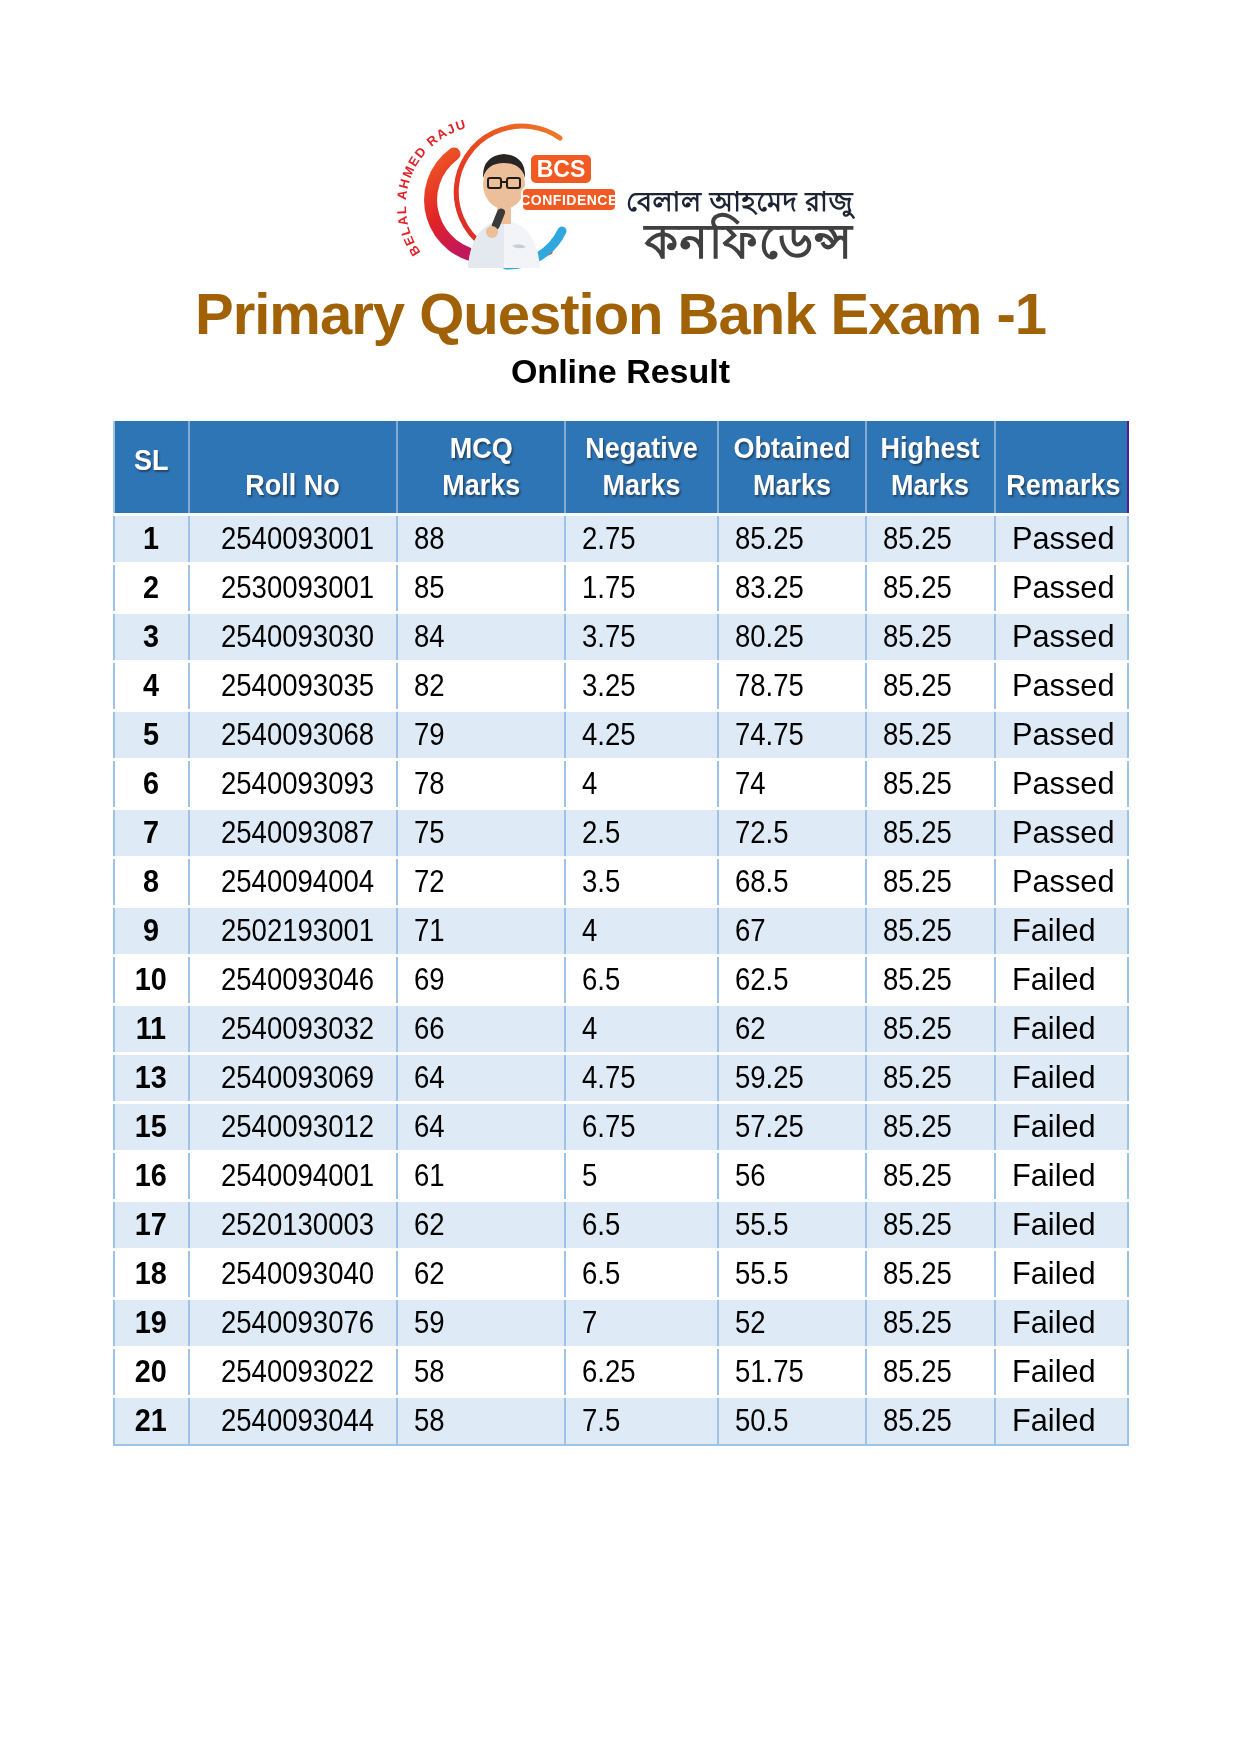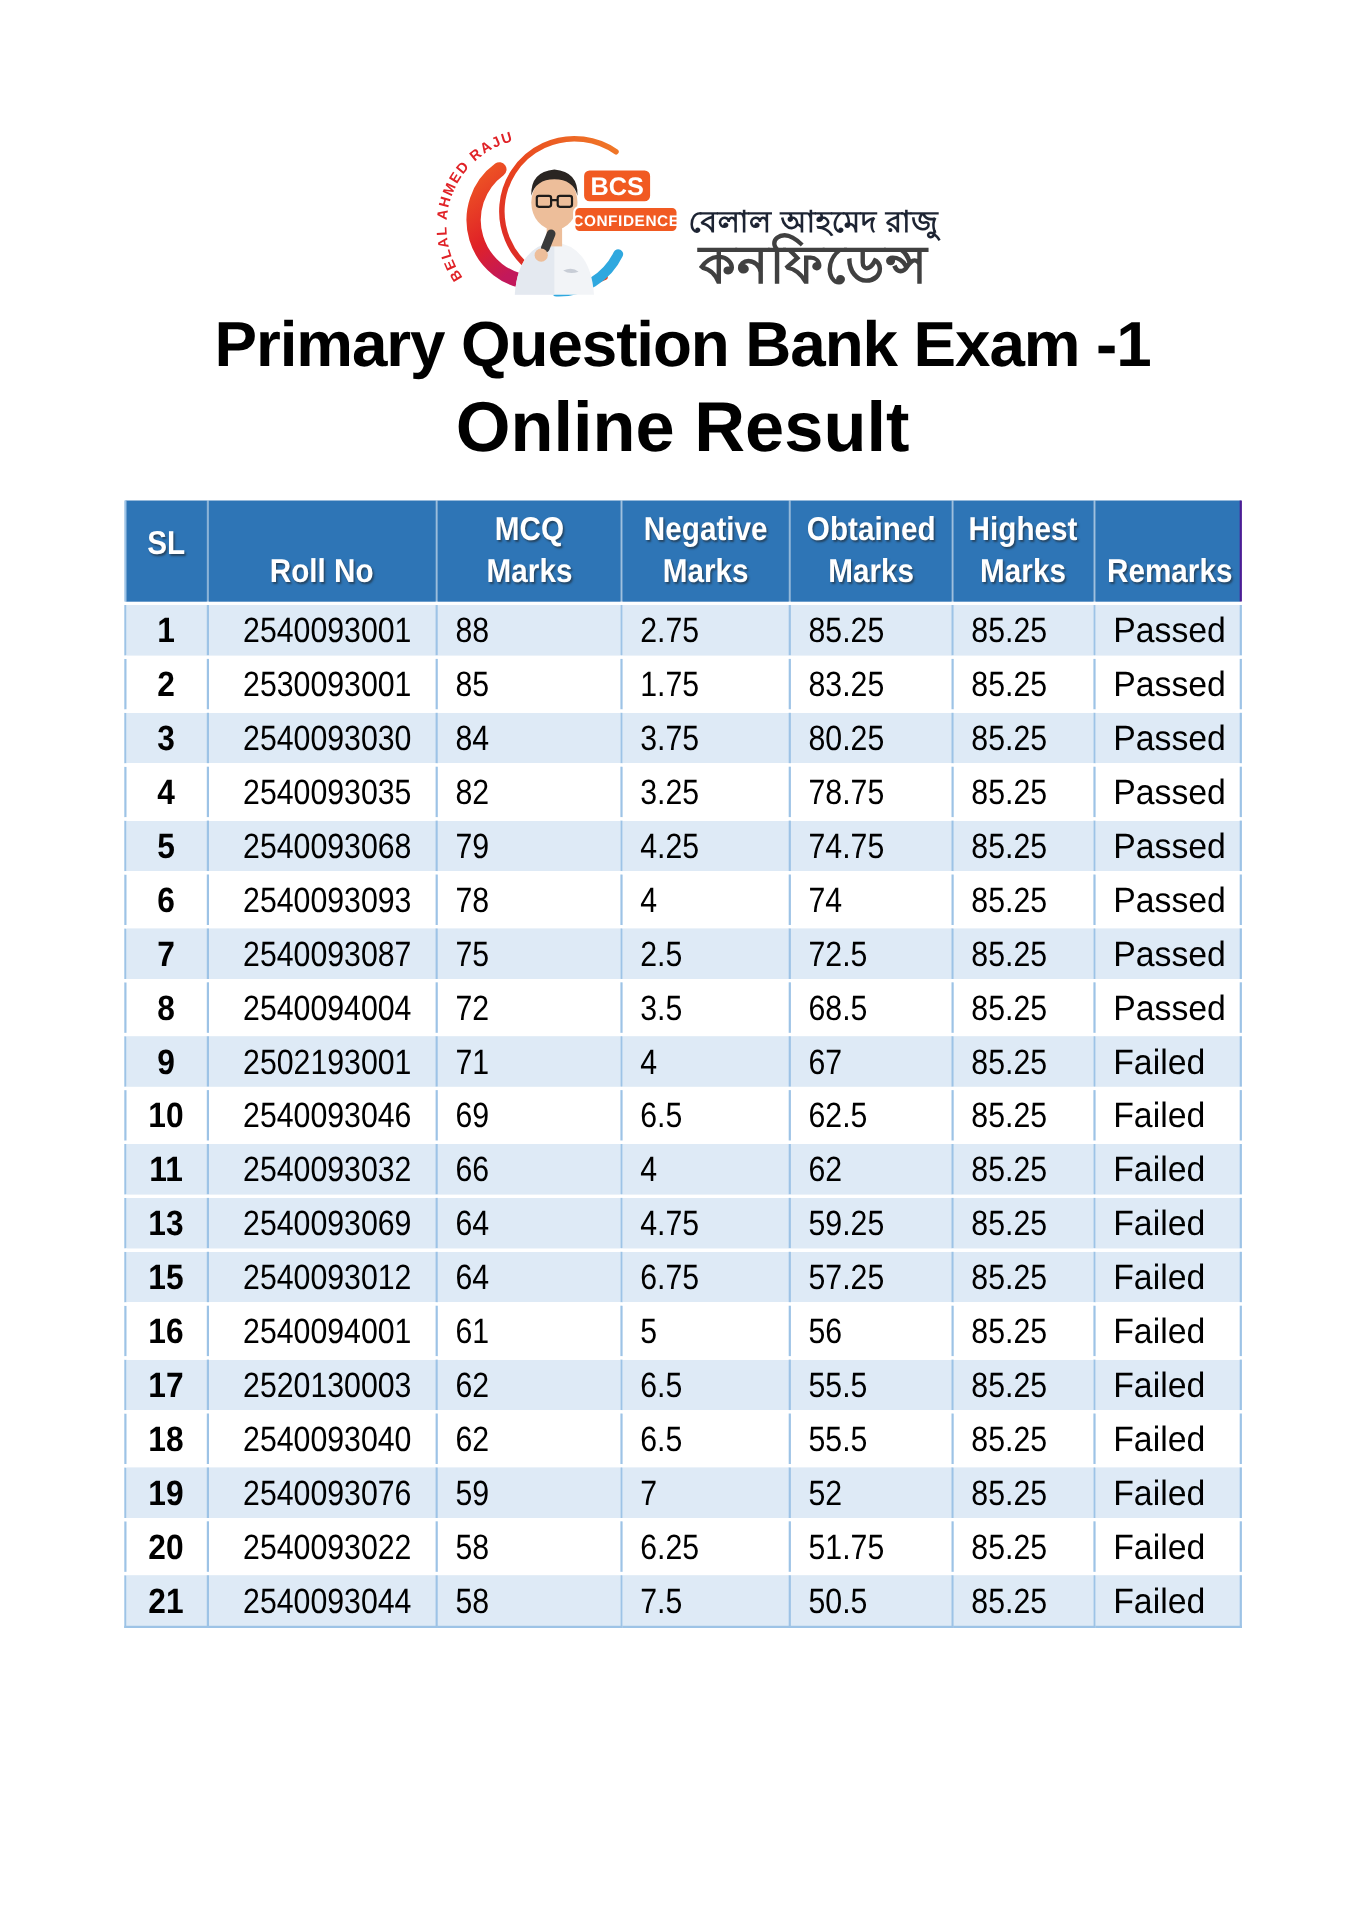--- a/index.html
+++ b/index.html
@@ -5,35 +5,35 @@
   html,body{margin:0;padding:0;background:#ffffff;}
   .page{
     width:1241px;height:1755px;background:#ffffff;position:relative;
     font-family:"Liberation Sans", sans-serif;overflow:hidden;
   }
   
   .logo-row{
     padding-top:118px;display:flex;justify-content:center;align-items:flex-end;gap:6px;
   }
   .logo-art{width:232px;height:152px;flex:0 0 auto;}
-  .brand-text{display:flex;flex-direction:column;align-items:center;padding-bottom:4px;}
+  .brand-text{display:flex;flex-direction:column;align-items:flex-end;padding-bottom:4px;}
   .brand-name-bn{
     font-size:27px;font-weight:bold;color:#1d2433;line-height:1.1;letter-spacing:.5px;
   }
   .brand-wordmark-bn{
     font-size:48px;font-weight:bold;color:#404040;line-height:1.0;letter-spacing:1px;
   }
   
   .main-title{
-    margin-top:12px;text-align:center;color:#000000;font-weight:bold;
+    margin-top:12px;text-align:center;color:#a16207;font-weight:bold;
     font-size:58px;letter-spacing:-1px;line-height:1.1;
   }
   .sub-title{
     margin-top:6px;text-align:center;color:#000000;font-weight:bold;
-    font-size:64px;line-height:1.15;
+    font-size:34px;line-height:1.15;
   }
   
   table.results{
     width:1016px;margin:30px auto 0 auto;border-collapse:collapse;table-layout:fixed;
   }
   table.results col.w0{width:7.4%}
   table.results col.w1{width:20.6%}
   table.results col.w2{width:16.5%}
   table.results col.w3{width:15.1%}
   table.results col.w4{width:14.6%}

